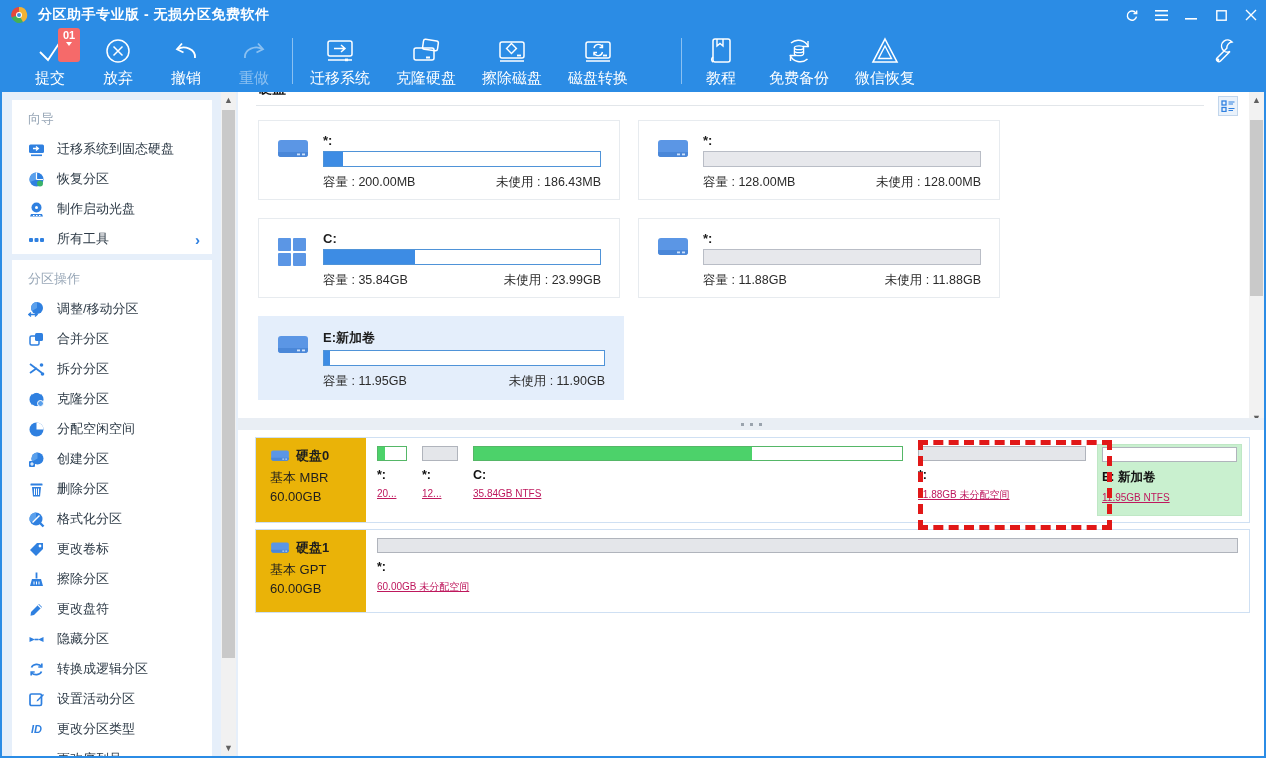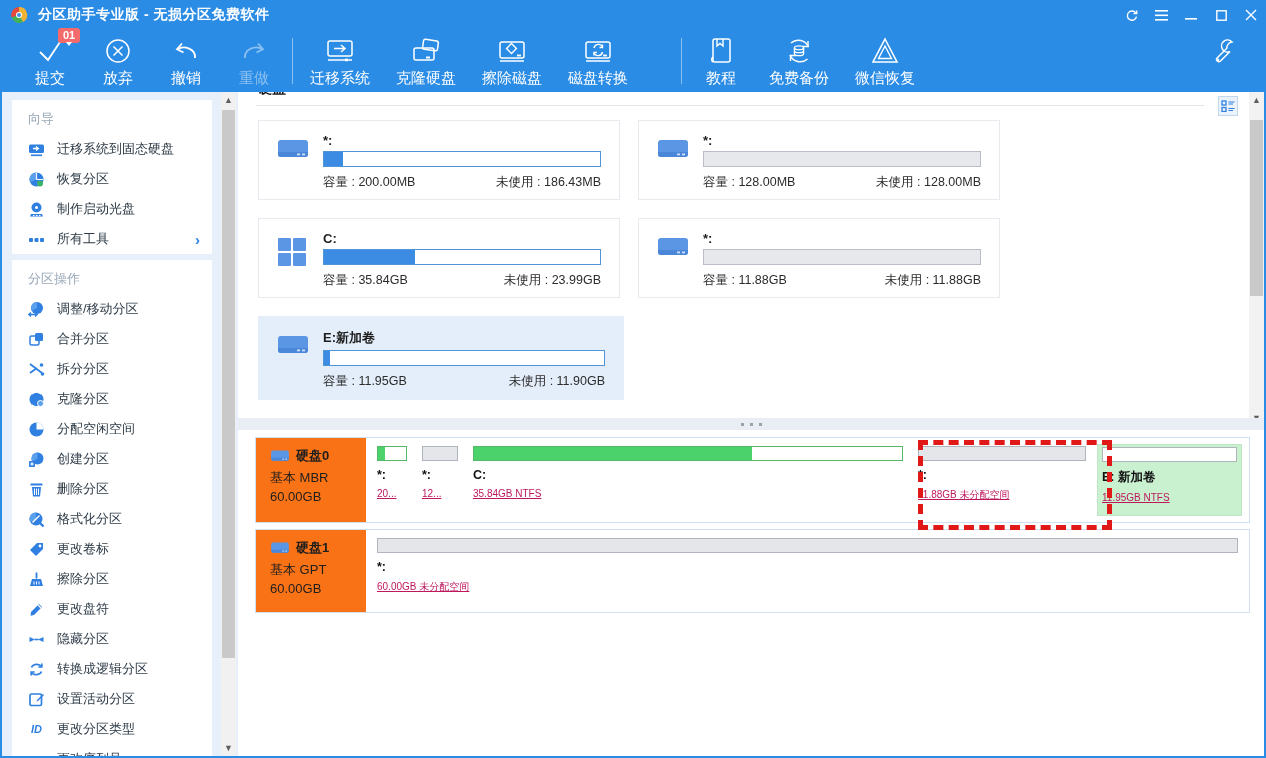--- a/index.html
+++ b/index.html
@@ -27,21 +27,21 @@
   #toolbar { position:absolute; left:0; top:30px; right:0; height:62px; background:#2b8ce5;
     display:flex; align-items:flex-start; padding:2px 0 0 16px; color:#fff; }
   .tbtn { display:flex; flex-direction:column; align-items:center; justify-content:flex-start;
     cursor:pointer; margin-top:2px; }
   .tbtn .ticon { height:34px; display:flex; align-items:center; justify-content:center; position:relative; }
   .tbtn .tlabel { font-size:15px; margin-top:1px; white-space:nowrap; }
   .tbtn.small { width:68px; }
   .tbtn.big { width:86px; }
   .tbtn.disabled { opacity:.45;justify-content:center; }
   .tsep { width:1px; height:46px; background:rgba(255,255,255,.45); margin:6px 4px 0 4px; }
-  .badge { position:absolute; top:-6px; right:-16px; min-width:22px; height:15px; background:#f56a6a;
+  .badge { position:absolute; top:-6px; right:-16px; min-width:22px; height:34px; background:#f56a6a;
     border-radius:3px; color:#fff; font-size:11px; font-weight:bold; text-align:center; line-height:13px;
     padding-top:1px; }
   .badge:after { content:""; display:block; margin:0 auto; width:0; height:0;
     border-left:3px solid transparent; border-right:3px solid transparent; border-top:4px solid #fff; }
   #tools-btn { margin-left:auto; margin-right:10px;gap:28px; }
 
   
   #sidebar { position:absolute; left:2px; top:92px; bottom:2px; width:236px; background:#e6effa; }
   .side-card { position:absolute; left:10px; width:200px; background:#fff; }
   #side-card-wizard { top:8px; height:154px; }
@@ -90,21 +90,21 @@
   #splitter { position:absolute; left:238px; top:418px; right:2px; height:12px; background:#e9eef4;
     display:flex; align-items:center; justify-content:center; gap:6px; cursor:row-resize; }
   #splitter b { width:3px; height:3px; background:#9aa3ad; display:block; }
 
   
   #disks-section { position:absolute; left:238px; top:430px; right:2px; bottom:2px; background:#fff; }
   .disk-row { position:absolute; left:17px; width:995px; background:#fff; border:1px solid #cfe0f3;
     display:flex; }
   #disk-row-0 { top:7px; height:86px; }
   #disk-row-1 { top:99px; height:84px; }
-  .disk-cell { width:110px; flex:0 0 110px; background:#f97316; padding:9px 0 0 14px; font-size:13px;
+  .disk-cell { width:110px; flex:0 0 110px; background:#eab308; padding:9px 0 0 14px; font-size:13px;
     color:#1e1e1e; cursor:pointer; }
   .disk-cell .dline1 { display:flex; align-items:center; font-weight:bold; margin-bottom:4px; }
   .disk-cell .dline1 svg { margin-right:6px; }
   .disk-cell .dline2, .disk-cell .dline3 { margin-top:2px; font-size:13px; }
   .parts { flex:1; display:flex; gap:7px; padding:6px 7px; }
   .pcell { padding:2px 4px 0 4px; cursor:pointer; }
   .pcell .pbar { height:15px; border:1px solid #b0b4bc; background:#e4e6ea; margin-bottom:7px; }
   .pcell .pbar i { display:block; height:100%; }
   .pcell .pbar.green { border-color:#55b767; background:#fff; }
   .pcell .pbar.green i { background:#4cd26a; }

